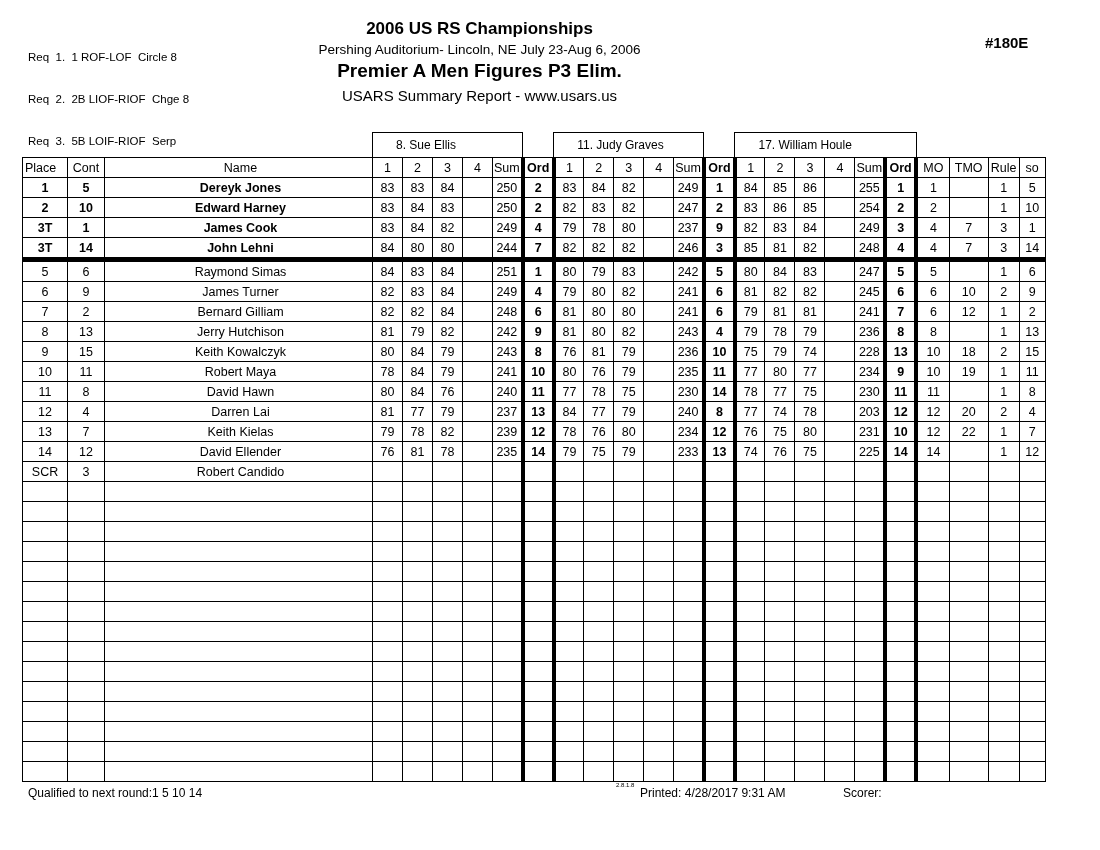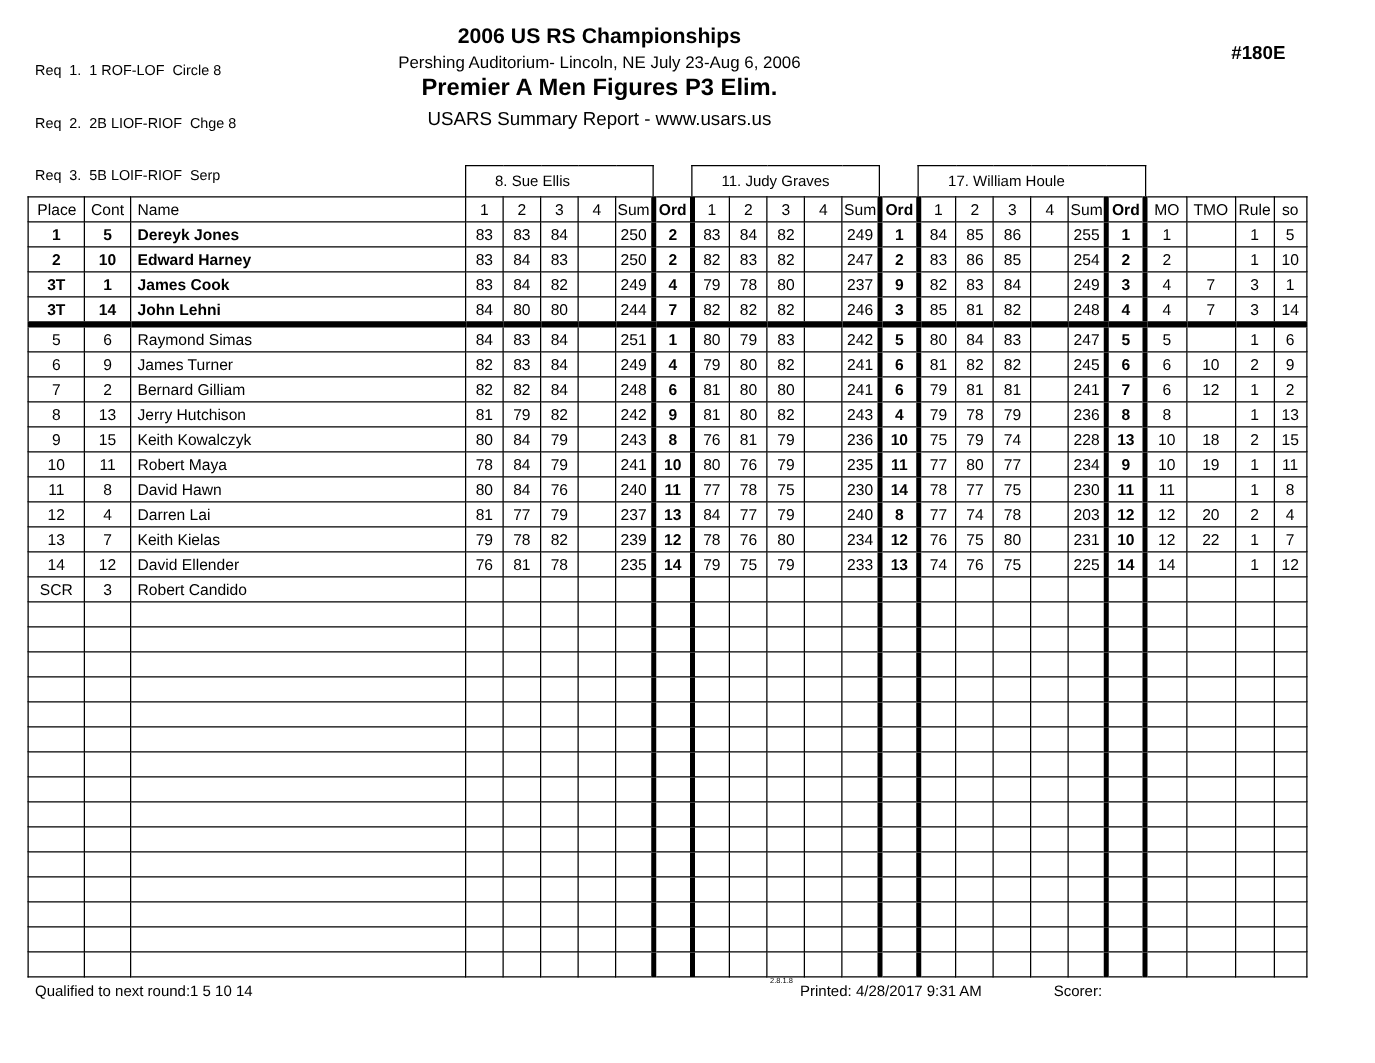--- a/index.html
+++ b/index.html
@@ -17,22 +17,22 @@
   .event-number{position:absolute;left:985px;top:34px;font-size:15px;font-weight:bold;}
 
   
   table{position:absolute;left:22px;top:132px;border-collapse:collapse;table-layout:fixed;
         font-size:12.5px;}
   td{border:1px solid #000;height:19px;padding:0 1px;text-align:center;vertical-align:middle;
      overflow:hidden;white-space:nowrap;}
   tr.jrow td{border:none;height:24px;}
   tr.jrow td.jbox{border:1px solid #000;text-align:left;padding-left:23px;font-size:12px;}
   tr.hdr td{font-size:12.5px;}
-  td.name{text-align:left;padding-left:5px;}
-  td.placeh{text-align:center;padding-left:2px;}
+  td.name{text-align:center;padding-left:5px;}
+  td.placeh{text-align:left;padding-left:2px;}
   td.ord{border-left:4px solid #000;border-right:4px solid #000;font-weight:bold;}
   tr.qual td.place,tr.qual td.cont,tr.qual td.name{font-weight:bold;}
   tr.cut td{border-bottom:5px solid #000;}
 
   
   .foot-qualified{position:absolute;left:28px;top:786px;font-size:12px;}
   .foot-qualified .vals{margin-left:0;}
   .foot-version{position:absolute;left:616px;top:782px;font-size:6px;}
   .foot-printed{position:absolute;left:640px;top:786px;font-size:12px;}
   .foot-scorer{position:absolute;left:843px;top:786px;font-size:12px;}

